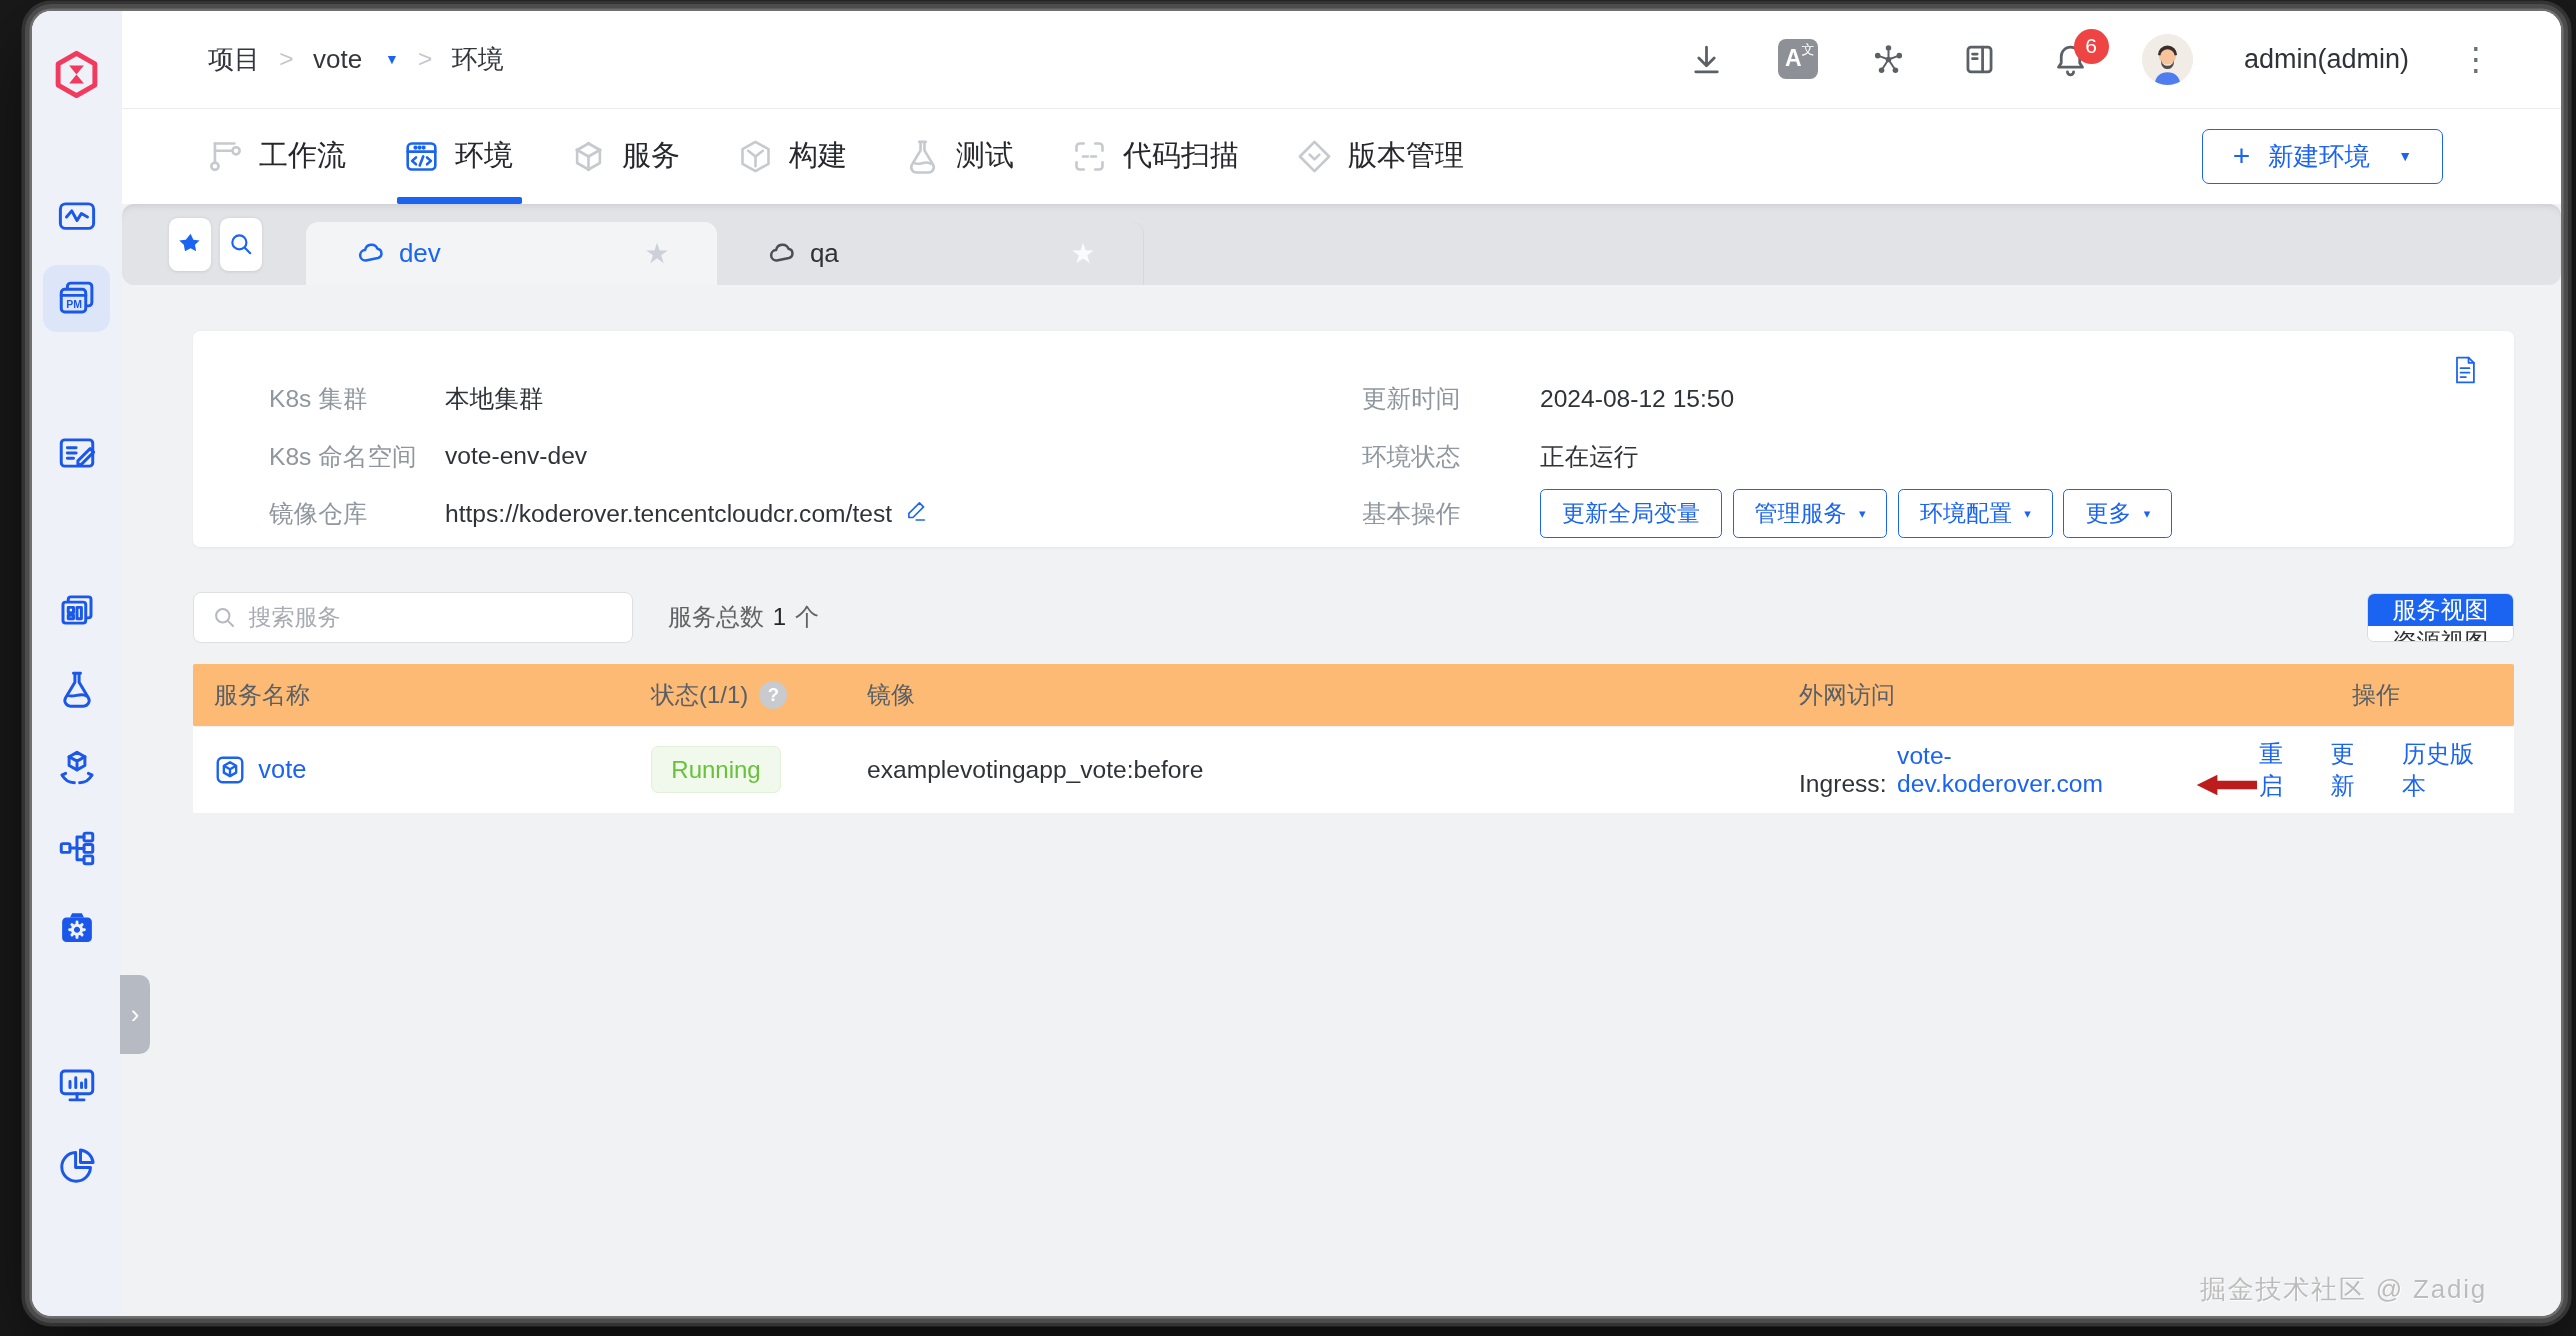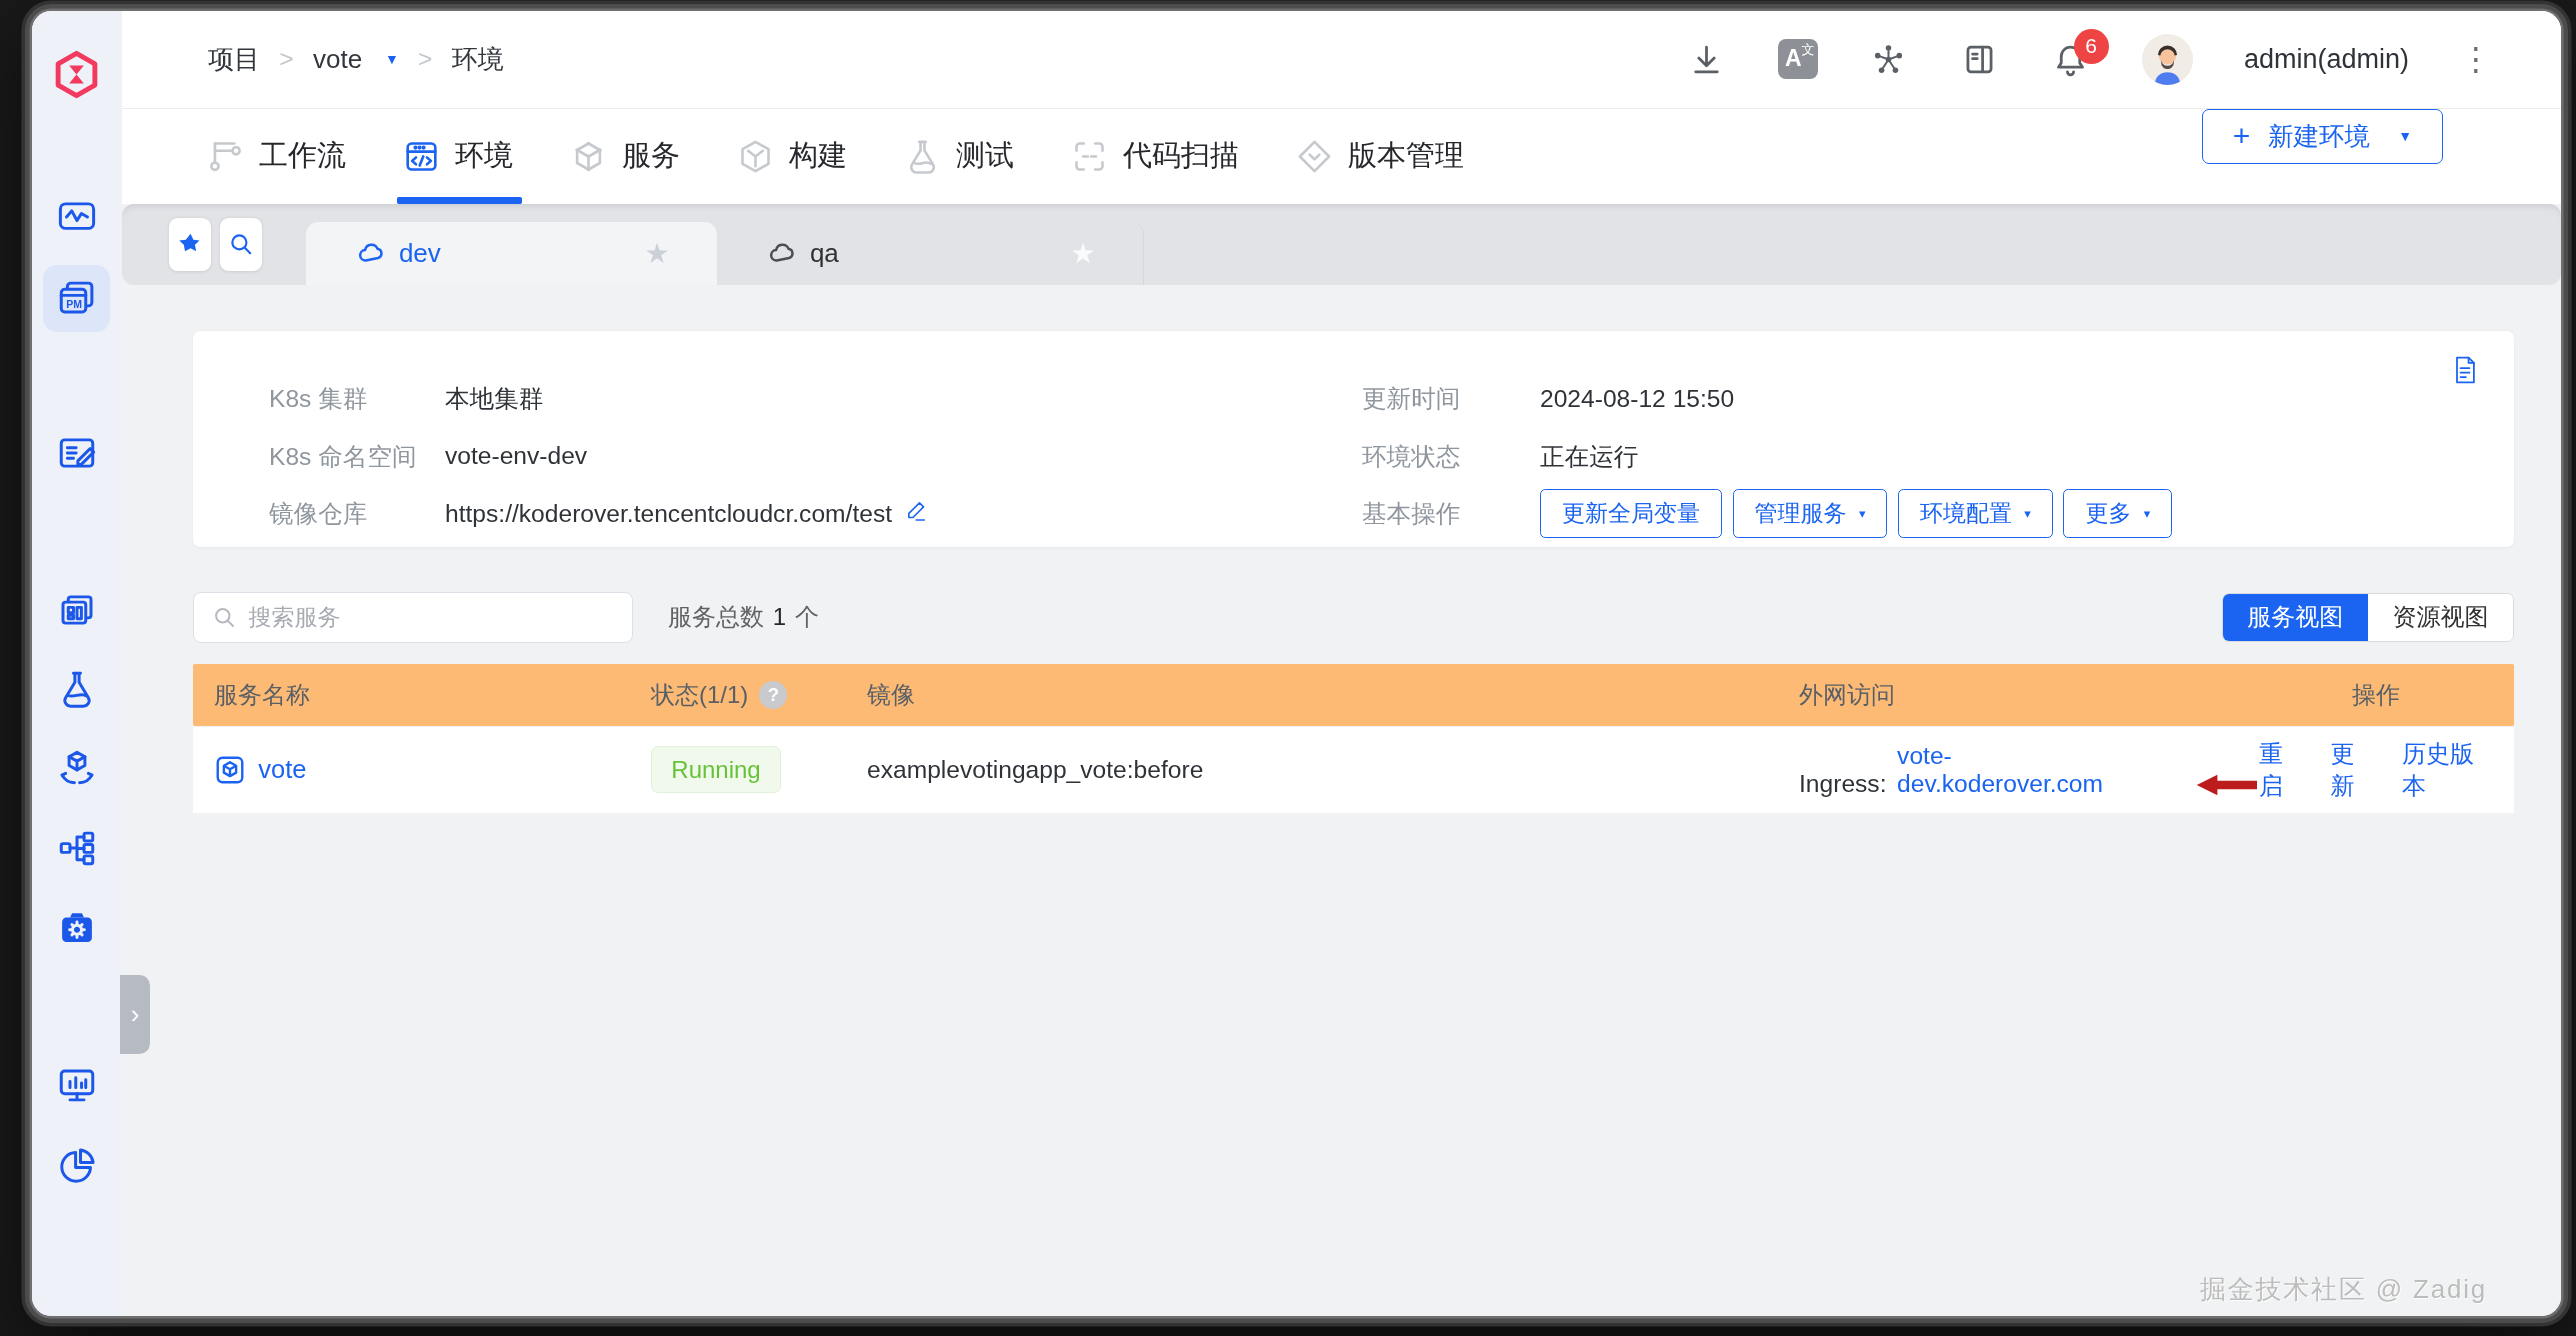--- a/index.html
+++ b/index.html
@@ -32,21 +32,21 @@
   .trans-box .a { position:absolute; left:7px; top:6.2px; font-size:23px; font-weight:bold; }
   .trans-box .wen { position:absolute; right:3.5px; top:1.8px; font-size:13px; }
   .bell-wrap { position:relative; }
   .badge { position:absolute; top:-10.6px; right:-17.6px; min-width:35px; height:35px; border-radius:17.6px; background:#ef4444; color:#fff;
            font-size:21px; display:flex; align-items:center; justify-content:center; padding:0 7px; }
   .avatar { width:51px; height:51px; border-radius:50%; overflow:hidden; background:#f2ece7; }
   .username { font-size:27px; color:#2f3338; }
   .kebab { font-size:32px; color:#6b7076; letter-spacing:0; }
 
   
-  .modulebar { height:95px; background:#fff; display:flex; align-items:flex-start; padding:0 118px 0 84px; flex:none; position:relative; z-index:2; }
+  .modulebar { height:95px; background:#fff; display:flex; align-items:center; padding:0 118px 0 84px; flex:none; position:relative; z-index:2; }
   .mtabs { display:flex; align-items:center; gap:56px; height:100%; }
   .mtab { display:flex; align-items:center; gap:14px; height:100%; position:relative; font-size:29px; color:#26282c; }
   .mtab svg { width:39px; height:39px; stroke:#c6c9ce; fill:none; stroke-width:1.6; stroke-linecap:round; stroke-linejoin:round; }
   .mtab.active svg { stroke:#1b64f2; }
   .mtab.active::after { content:""; position:absolute; left:-5.3px; right:-8.8px; bottom:0; height:6.2px; background:#1b64f2; border-radius:1.8px; }
   .newenv-btn { margin-left:auto; height:55px; padding:0 30px; border:1.8px solid #1b64f2; border-radius:7px; background:#fff; color:#1b64f2;
                 display:flex; align-items:center; gap:17.6px; font-size:25.5px; font-weight:500; }
   .newenv-btn .plus { font-size:30px; font-weight:400; }
   .newenv-btn .dd { font-size:14px; margin-left:10.6px; }
 
@@ -84,21 +84,21 @@
   .card-doc svg { width:32px; height:32px; stroke:#1b64f2; fill:none; stroke-width:2; stroke-linecap:round; stroke-linejoin:round; }
 
   
   .toolbar { margin-top:45px; height:51px; display:flex; align-items:center; }
   .search-box { width:440px; height:51px; background:#fff; border:1.8px solid #dcdfe6; border-radius:8px; display:flex; align-items:center; padding:0 17.6px; }
   .search-box svg { width:24.6px; height:24.6px; stroke:#b6b9bf; fill:none; stroke-width:2; stroke-linecap:round; flex:none; }
   .search-box input { border:none; outline:none; background:transparent; font-size:23px; color:#c2410c; margin-left:12.3px; width:100%; font-family:inherit; }
   .search-box input::placeholder { color:#a8abb2; }
   .total { margin-left:35px; font-size:24px; color:#606266; display:flex; gap:8.8px; align-items:center; }
   .total .num { color:#26282c; }
-  .toggle { margin-left:auto; height:49px; display:flex; border-radius:7px; overflow:hidden; border:0.9px solid #d8dbe0; background:#fff; }
+  .toggle { margin-left:auto; height:49px; display:flex; border-radius:7px; overflow:hidden; border:0.9px solid #d8dbe0; background:#fff;flex-direction:column; }
   .seg { padding:0 24.6px; display:flex; align-items:center; font-size:24px; font-weight:500; color:#303133; background:#fff; }
   .seg.active { background:#1b64f2; color:#fff; }
 
   
   .table { margin-top:21px; }
   .thead, .trow { display:grid; grid-template-columns:437px 216px 932px 460px 1fr; align-items:center; padding:0 21px; }
   .thead { height:62px; background:#fdba74; font-size:24px; color:#595f66; font-weight:500; border-radius:1.8px; }
   .th-status { display:flex; align-items:center; gap:11px; }
   .help { width:28px; height:28px; border-radius:50%; background:#c8cacd; color:#fff; font-size:18.5px; font-weight:bold;
           display:flex; align-items:center; justify-content:center; }

